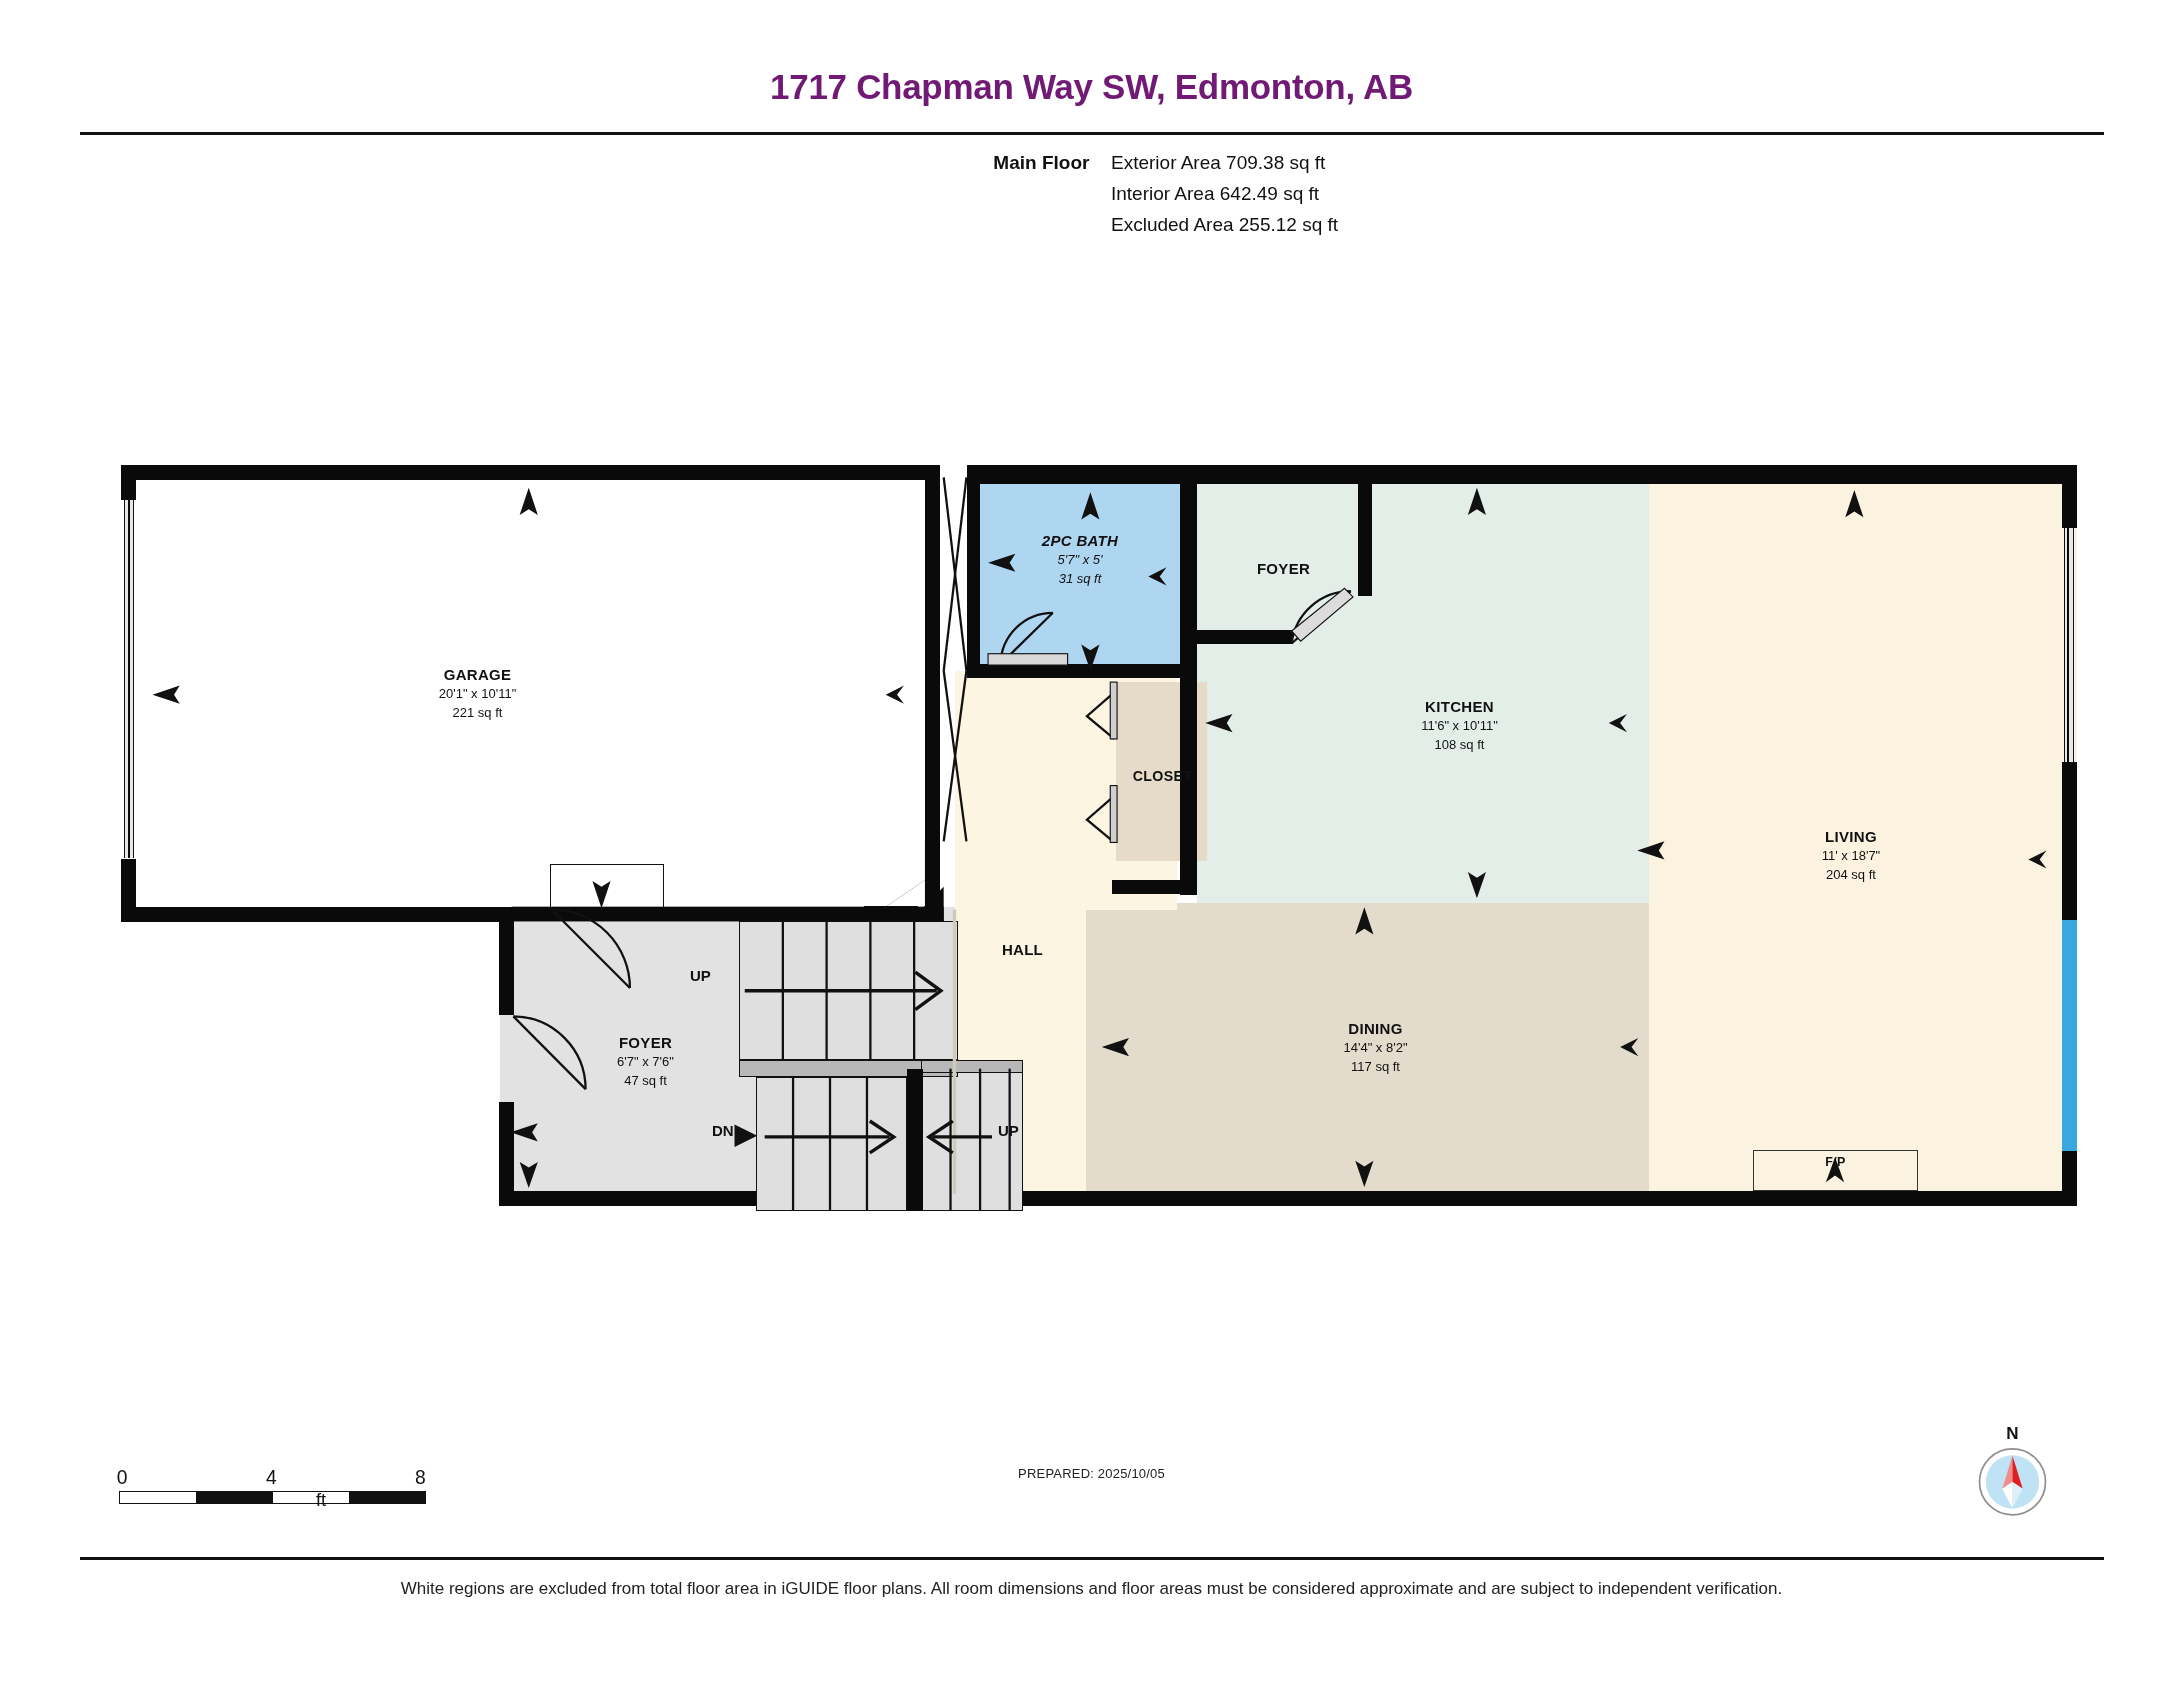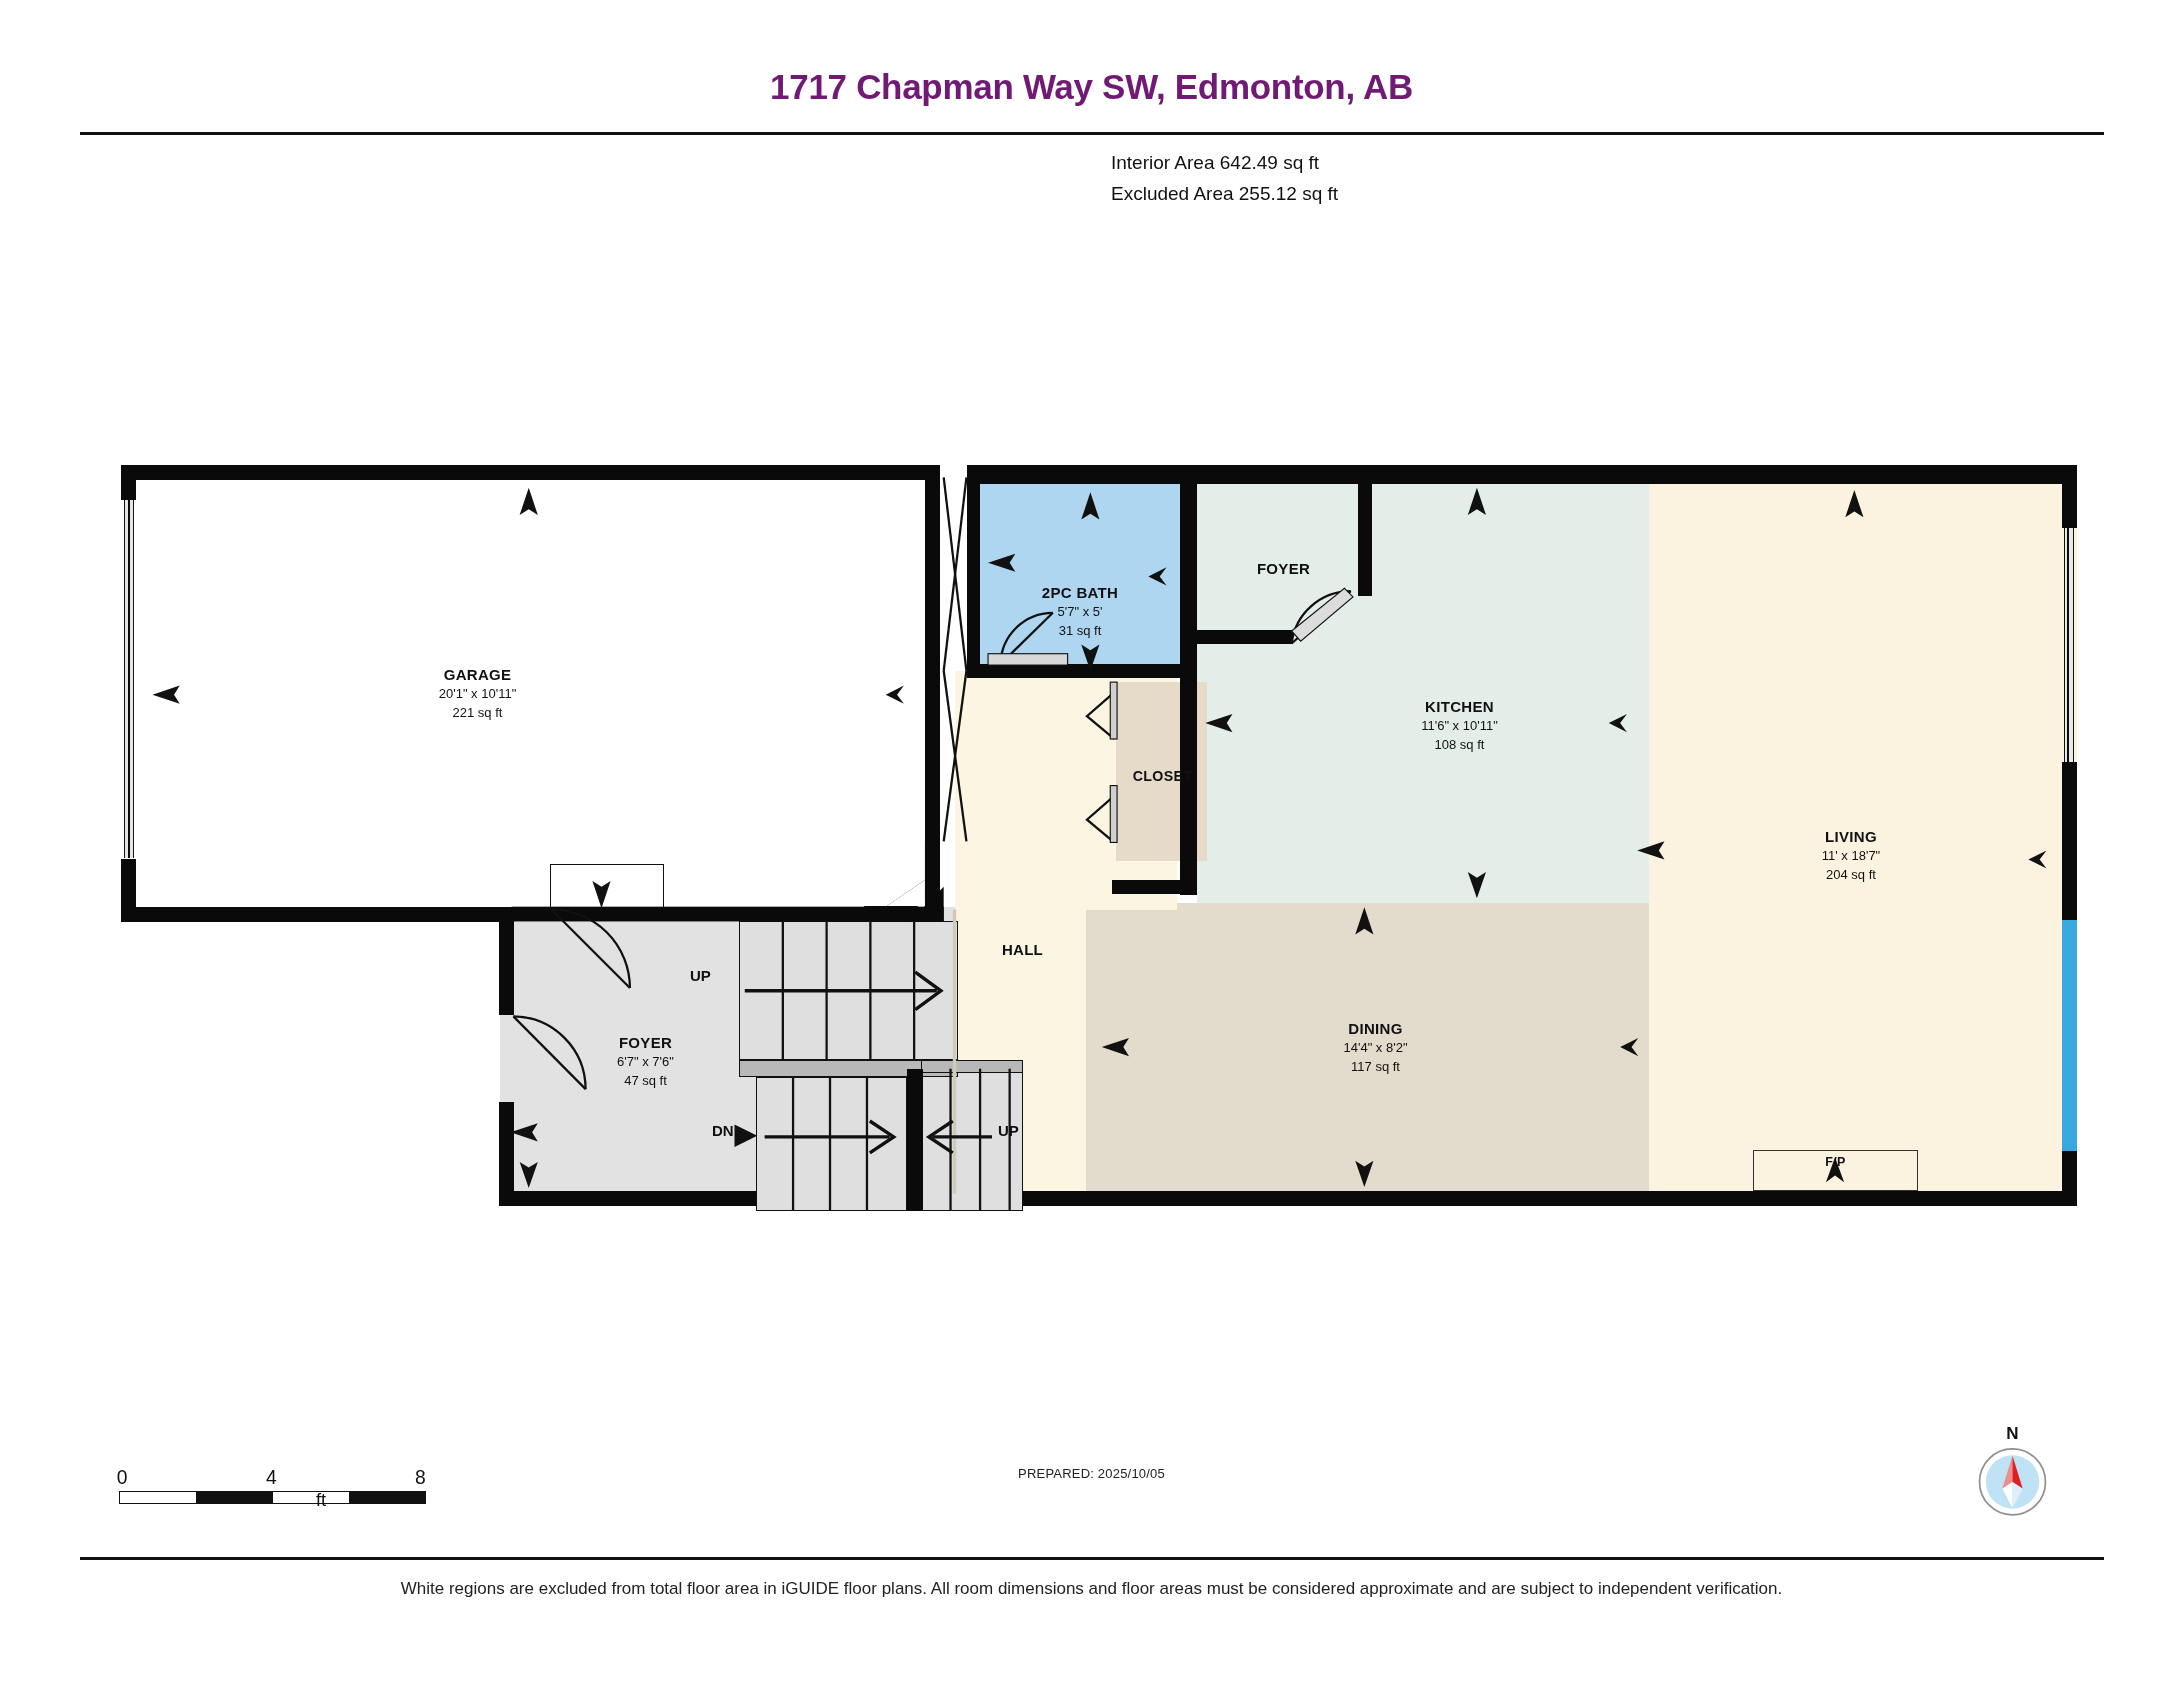--- a/index.html
+++ b/index.html
@@ -75,20 +75,24 @@
 
   svg.ov { position:absolute; left:0; top:0; width:2183px; height:1686px; pointer-events:none; }
 </style>
 </head>
 <body>
 
 <div id="page-title">1717 Chapman Way SW, Edmonton, AB</div>
 <div id="title-rule"></div>
 
 <div id="area-block">
+  <div class="area-row">
+    <div class="floor-label">Main Floor</div>
+    <div class="area-val">Exterior Area 709.38 sq ft</div>
+  </div>
   <div class="area-row spacer-label">
     <div class="floor-label">x</div>
     <div class="area-val">Interior Area 642.49 sq ft</div>
   </div>
   <div class="area-row spacer-label">
     <div class="floor-label">x</div>
     <div class="area-val">Excluded Area 255.12 sq ft</div>
   </div>
 </div>
 
@@ -298,21 +302,21 @@
       <polygon points="3228,2036 3212,2080 3228,2068 3244,2080"></polygon>
     </g>
   </svg>
 
   <div class="rlabel" style="left:358px; top:664px; width:239px;">
     <div class="nm">GARAGE</div>
     <div class="dm">20'1" x 10'11"</div>
     <div class="sq">221 sq ft</div>
   </div>
 
-  <div class="rlabel" style="left:989px; top:582px; width:182px;">
+  <div class="rlabel" style="left:989px; top:530px; width:182px;font-style:italic;">
     <div class="nm">2PC BATH</div>
     <div class="dm">5'7" x 5'</div>
     <div class="sq">31 sq ft</div>
   </div>
 
   <div class="rlabel" style="left:1204px; top:558px; width:159px;">
     <div class="nm">FOYER</div>
   </div>
 
   <div class="rlabel" style="left:1363px; top:696px; width:193px;">

